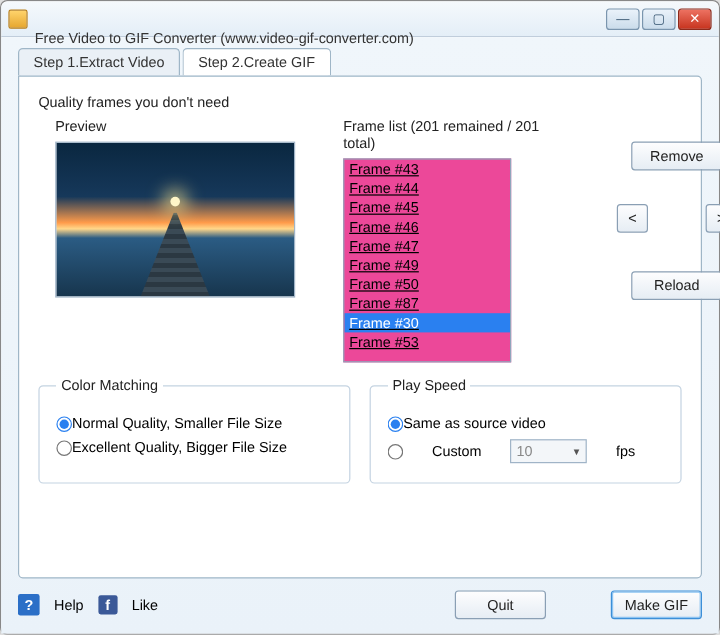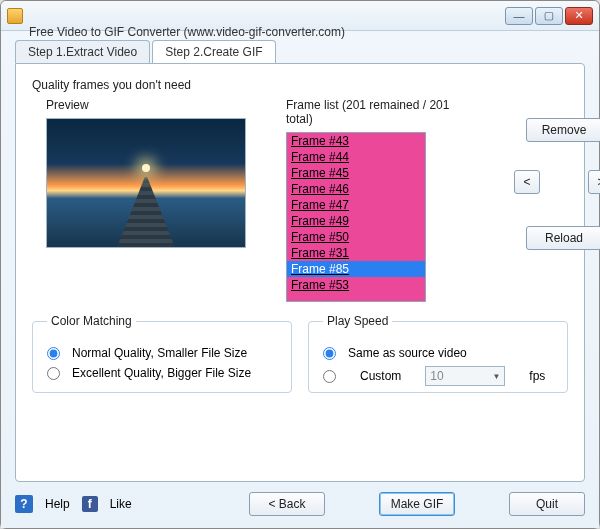--- a/index.html
+++ b/index.html
@@ -118,28 +118,28 @@
   display: inline-flex; align-items: center; justify-content: center;
   padding: 0 10px;
   margin-left: 42px;
 }
 .btn-sm { min-width: 26px; width: 26px; padding: 0; }
 .btn.primary { border-color:#3c8fd8; box-shadow:inset 0 0 0 1px #8cc3f1; }
 .hz-pair { display:flex; gap:6px; margin: 20px 0 24px; }
 fieldset.group {
   border: 1px solid #c4d3e1;
   border-radius: 4px;
-  padding: 12px 14px 0;
+  padding: 12px 14px 10px;
 }
 fieldset.group legend { padding: 0 4px; color: #222; font-size: 12px; }
-.radio-row { display:flex; align-items:center; gap:12px; margin:6px 0; font-size:12px; }
+.radio-row { display:flex; align-items:center; gap:0; margin:6px 0; font-size:12px; }
 input[type=radio]{ accent-color:#2a80f0; width:13px; height:13px; }
 .speed-row { display:flex; align-items:center; gap:24px; }
 .combo {
-  width:80px; height:20px;
+  width:64px; height:20px;
   border:1px solid #a0b4c7; background:#f3f6f9;
   display:flex; align-items:center; justify-content:space-between;
   padding:0 4px; color:#888;
 }
 .combo .arrow { font-size:8px; color:#555; }
 .bottom-bar {
   margin-top: 10px;
   display:flex; align-items:center; gap:12px;
 }
 .help-ic {
@@ -193,22 +193,22 @@
           <div class="framelist-col">
             <div class="section-label">Frame list (201 remained / 201 total)</div>
             <div class="listbox" id="listbox">
                 <div class="list-item">Frame #43</div>
                 <div class="list-item">Frame #44</div>
                 <div class="list-item">Frame #45</div>
                 <div class="list-item">Frame #46</div>
                 <div class="list-item">Frame #47</div>
                 <div class="list-item">Frame #49</div>
                 <div class="list-item">Frame #50</div>
-                <div class="list-item">Frame #31</div>
-                <div class="list-item selected">Frame #85</div>
+                <div class="list-item">Frame #87</div>
+                <div class="list-item selected">Frame #30</div>
                 <div class="list-item">Frame #53</div>
               </div>
           </div>
 
           <div class="side-col">
             <div class="btn">Remove</div>
             <div class="hz-pair">
               <div class="btn btn-sm">&lt;</div>
               <div class="btn btn-sm">&gt;</div>
             </div>
@@ -250,18 +250,17 @@
       </div>
 
     </div>
 
     <div class="bottom-bar">
       <span class="help-ic">?</span>
       <span>Help</span>
       <span class="fb-ic">f</span>
       <span>Like</span>
       <div class="spacer"></div>
-      <div class="btn">&lt; Back</div>
+      <div class="btn">Quit</div>
       <div class="btn primary">Make GIF</div>
-      <div class="btn">Quit</div>
     </div>
   </div>
 </div>
 
 </body></html>

